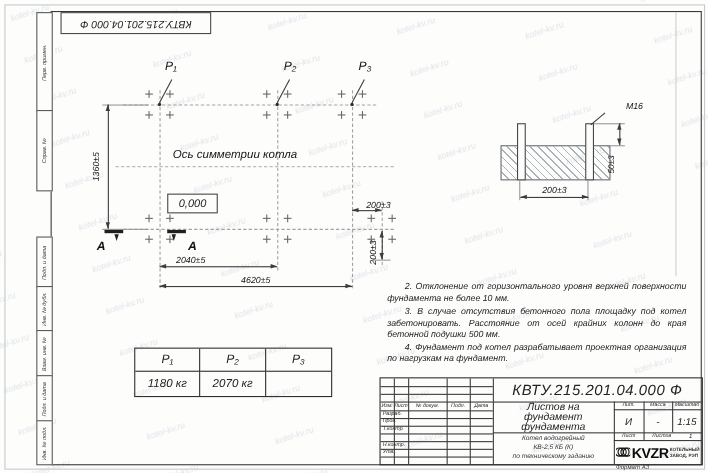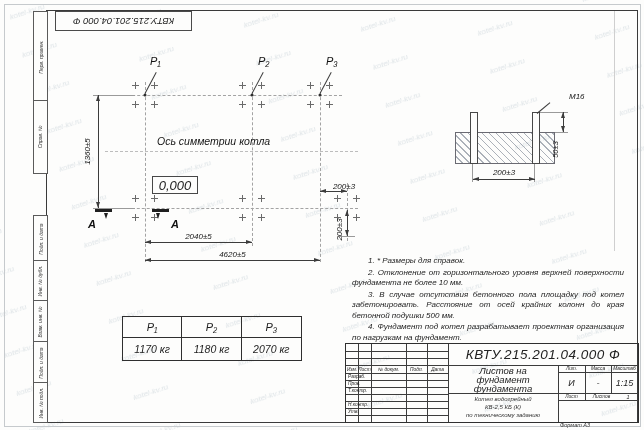--- a/index.html
+++ b/index.html
@@ -158,41 +158,41 @@
     <div class="leader" style="left:145px;top:93px;width:24px;transform:rotate(-62deg);"></div>
     <div class="plabel" style="left:150px;top:55px;">P₁</div>
     <div class="leader" style="left:252px;top:93px;width:24px;transform:rotate(-62deg);"></div>
     <div class="plabel" style="left:258px;top:55px;">P₂</div>
     <div class="leader" style="left:320px;top:93px;width:24px;transform:rotate(-62deg);"></div>
     <div class="plabel" style="left:326px;top:55px;">P₃</div>
 
     <div class="dlabel" style="left:157px;top:135px;font-size:10.5px;">Ось симметрии котла</div>
 
     <div class="abs" style="left:152px;top:176px;width:44px;height:16px;border:1px solid #474747;background:#fdfdfc;display:flex;align-items:center;justify-content:center;">
-      <span class="it" style="font-size:13px;">0,000</span>
+      <span class="it" style="font-size:10px;">0,000</span>
     </div>
 
     <div class="ext-h" style="left:93px;top:95px;width:42px;"></div>
     <div class="ext-h" style="left:93px;top:208px;width:42px;"></div>
     <div class="dim-v" style="left:98px;top:95px;height:113px;"></div>
     <div class="vwrap" style="left:80px;top:131px;width:14px;height:40px;">
         <span>1360±5</span>
       </div>
 
     <div class="dim-h" style="left:320px;top:191px;width:27px;"></div>
     <div class="dlabel" style="left:324px;top:182px;width:40px;text-align:center;">200±3</div>
 
     <div class="dim-v" style="left:347px;top:210px;height:26px;"></div>
     <div class="ext-h" style="left:339px;top:236px;width:16px;"></div>
     <div class="vwrap" style="left:333px;top:214px;width:13px;height:30px;">
         <span>200±3</span>
       </div>
 
     <div class="dim-h" style="left:145px;top:242px;width:107px;"></div>
-    <div class="dlabel" style="left:160px;top:232px;width:77px;text-align:center;">2040±5</div>
+    <div class="dlabel" style="left:160px;top:232px;width:77px;text-align:left;">2040±5</div>
 
     <div class="dim-h" style="left:145px;top:260px;width:175px;"></div>
     <div class="dlabel" style="left:195px;top:250px;width:75px;text-align:center;">4620±5</div>
 
     <div class="smark" style="left:95px;top:209px;width:17px;"></div>
     <div class="sarrow" style="left:104px;top:213px;"></div>
     <div class="sletter" style="left:88px;top:218px;">A</div>
     <div class="smark" style="left:152px;top:209px;width:17px;"></div>
     <div class="sarrow" style="left:156px;top:213px;"></div>
     <div class="sletter" style="left:171px;top:218px;">A</div>
@@ -217,27 +217,25 @@
     <div class="ext-v" style="left:472px;top:164px;height:18px;"></div>
     <div class="ext-v" style="left:534px;top:164px;height:18px;"></div>
     <div class="dim-h" style="left:473px;top:179px;width:62px;"></div>
     <div class="dlabel" style="left:473px;top:168px;width:62px;text-align:center;">200±3</div>
   </div>
 
   <div class="ltable" style="left:122px;top:316px;width:178px;">
     <div class="lt-head">P₁</div>
     <div class="lt-head">P₂</div>
     <div class="lt-head">P₃</div>
-    <div class="lt-val">1170 кг</div>
     <div class="lt-val">1180 кг</div>
     <div class="lt-val">2070 кг</div>
   </div>
 
   <div class="abs" style="left:352px;top:256px;width:272px;">
-    <p class="note">1. * Размеры для справок.</p>
     <p class="note">2. Отклонение от горизонтального уровня верхней поверхности фундамента не более 10 мм.</p>
     <p class="note">3. В случае отсутствия бетонного пола площадку под котел забетонировать. Расстояние от осей крайних колонн до края бетонной подушки 500 мм.</p>
     <p class="note">4. Фундамент под котел разрабатывает проектная организация по нагрузкам на фундамент.</p>
   </div>
 
   <div class="abs" style="left:345px;top:343px;width:292px;height:78px;border:1.3px solid #2f2f2f;">
 
     <div class="tb-line-v" style="left:12px;top:0;height:78px;"></div>
     <div class="tb-line-v" style="left:25px;top:0;height:78px;"></div>
     <div class="tb-line-v" style="left:60px;top:0;height:78px;"></div>
@@ -293,17 +291,30 @@
     <div class="cell" style="left:239px;top:21px;width:26px;height:7px;">Масса</div>
     <div class="cell" style="left:265px;top:21px;width:27px;height:7px;">Масштаб</div>
     <div class="cell" style="left:212px;top:28px;width:27px;height:21px;font-size:9px;">И</div>
     <div class="cell" style="left:239px;top:28px;width:26px;height:21px;font-size:9px;">-</div>
     <div class="cell" style="left:265px;top:28px;width:27px;height:21px;font-size:9px;">1:15</div>
 
     <div class="cell" style="left:212px;top:49px;width:27px;height:7px;">Лист</div>
     <div class="cell" style="left:239px;top:49px;width:33px;height:7px;">Листов</div>
     <div class="cell" style="left:272px;top:49px;width:20px;height:7px;font-size:5.5px;">1</div>
 
+    <div class="abs" style="left:214px;top:57px;width:76px;height:20px;display:flex;align-items:center;gap:1px;">
+      <svg width="18" height="16" viewBox="0 0 18 16">
+        <circle cx="4" cy="8" r="5" fill="none" stroke="#111" stroke-width="1.4"></circle>
+        <circle cx="7.5" cy="8" r="5" fill="none" stroke="#111" stroke-width="1.4"></circle>
+        <circle cx="11" cy="8" r="5" fill="none" stroke="#111" stroke-width="1.4"></circle>
+        <circle cx="14" cy="8" r="5" fill="none" stroke="#111" stroke-width="1.4"></circle>
+      </svg>
+      <span style="font-weight:900;font-size:13px;letter-spacing:-0.5px;color:#0d0d0d;">KVZR</span>
+      <span style="font-size:4.2px;line-height:5px;font-weight:bold;color:#333;display:inline-block;">
+        <span style="display:block;">КОТЕЛЬНЫЙ</span>
+        <span style="display:block;">ЗАВОД, РЭП</span>
+      </span>
+    </div>
   </div>
 
   <div class="abs it" style="left:530px;top:422px;width:90px;text-align:center;font-size:5.5px;color:#333;">Формат А3</div>
 
 </div>
 
 </body></html>

